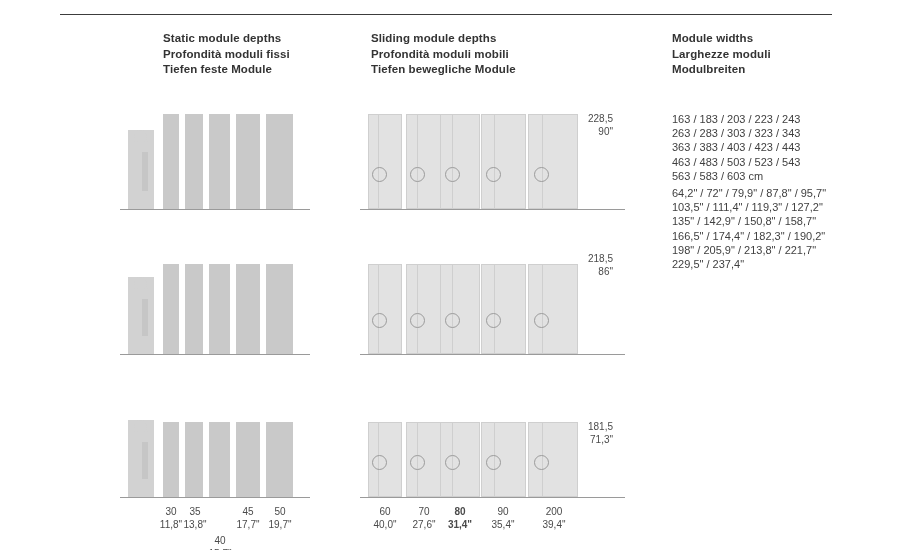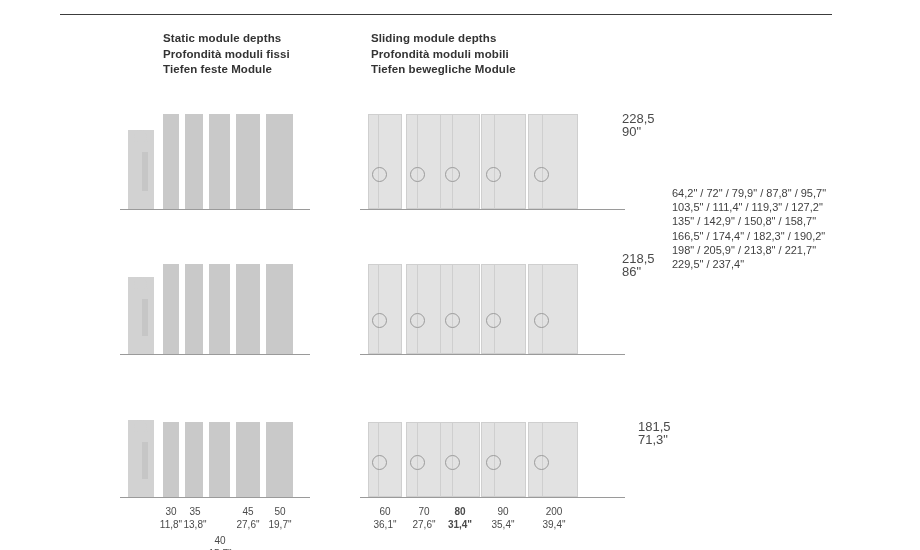--- a/index.html
+++ b/index.html
@@ -110,26 +110,25 @@
     width: 15px;
     height: 15px;
     border-radius: 50%;
     border: 1.5px solid #9b9b9b;
     box-sizing: border-box;
     background: transparent;
   }
 
   .dim-label {
     position: absolute;
-    font-size: 13px;
+    font-size: 10px;
     line-height: 13px;
     color: #4a4a4a;
     white-space: pre-line;
-    text-align: left;
-    margin-left: 34px;
+    text-align: right;
   }
 
   .axis-labels {
     position: absolute;
     font-size: 10px;
     line-height: 12.5px;
     color: #4a4a4a;
     text-align: center;
     white-space: pre-line;
   }
@@ -151,21 +150,29 @@
 <div class="page">
 
   <div class="top-rule"></div>
 
   <div class="col-head head-sliding">Sliding module depths
 Profondità moduli mobili
 Tiefen bewegliche Module</div>
   <div class="col-head head-static">Static module depths
 Profondità moduli fissi
 Tiefen feste Module</div>
-
+  <div class="col-head head-widths">Module widths
+Larghezze moduli
+Modulbreiten</div>
+
+  <div class="widths-text widths-cm">163 / 183 / 203 / 223 / 243
+263 / 283 / 303 / 323 / 343
+363 / 383 / 403 / 423 / 443
+463 / 483 / 503 / 523 / 543
+563 / 583 / 603 cm</div>
   <div class="widths-text widths-in">64,2" / 72" / 79,9" / 87,8" / 95,7"
 103,5" / 111,4" / 119,3" / 127,2"
 135" / 142,9" / 150,8" / 158,7"
 166,5" / 174,4" / 182,3" / 190,2"
 198" / 205,9" / 213,8" / 221,7"
 229,5" / 237,4"</div>
 
   <div class="section">
     <div class="baseline" style="left:120px; top:209px; width:190px;"></div>
 
@@ -292,37 +299,37 @@
     <div class="panel" style="left:481px; top:422px; width:45px; height:75px;">
       <div class="inner-line" style="left:12px;"></div>
     </div>
     <div class="knob" style="left:486px; top:455px;"></div>
 
     <div class="panel" style="left:528px; top:422px; width:50px; height:75px;">
       <div class="inner-line" style="left:13px;"></div>
     </div>
     <div class="knob" style="left:534px; top:455px;"></div>
 
-    <div class="dim-label" style="left:604px; top:420px;">181,5
+    <div class="dim-label" style="left:588px; top:420px;">181,5
 71,3"</div>
   </div>
 
   <div class="axis-labels" style="left:155px; top:506px; width:32px;">30
 11,8"</div>
   <div class="axis-labels" style="left:179px; top:506px; width:32px;">35
 13,8"</div>
   <div class="axis-labels" style="left:204px; top:535px; width:32px;">40
 15,7"</div>
   <div class="axis-labels" style="left:232px; top:506px; width:32px;">45
-27,6"</div>
+17,7"</div>
   <div class="axis-labels" style="left:264px; top:506px; width:32px;">50
 19,7"</div>
 
   <div class="axis-labels" style="left:369px; top:506px; width:32px;">60
-36,1"</div>
+40,0"</div>
   <div class="axis-labels" style="left:408px; top:506px; width:32px;">70
 27,6"</div>
   <div class="axis-labels" style="left:444px; top:506px; width:32px;font-weight:bold;">80
 31,4"</div>
   <div class="axis-labels" style="left:487px; top:506px; width:32px;">90
 35,4"</div>
   <div class="axis-labels" style="left:537px; top:506px; width:34px;">200
 39,4"</div>
 
 </div>

